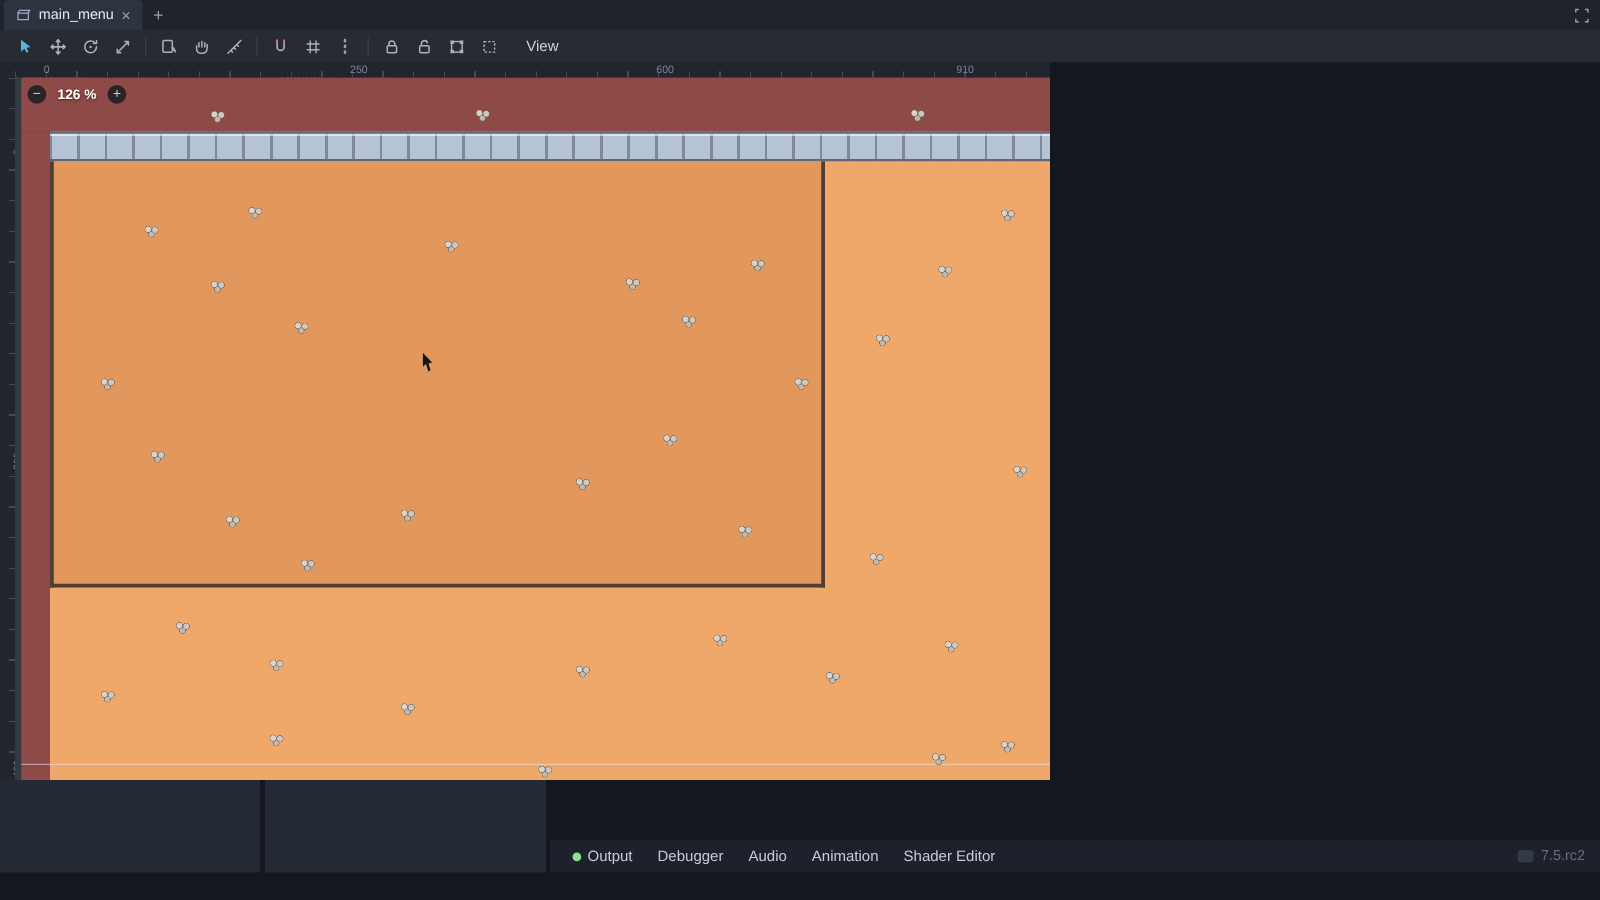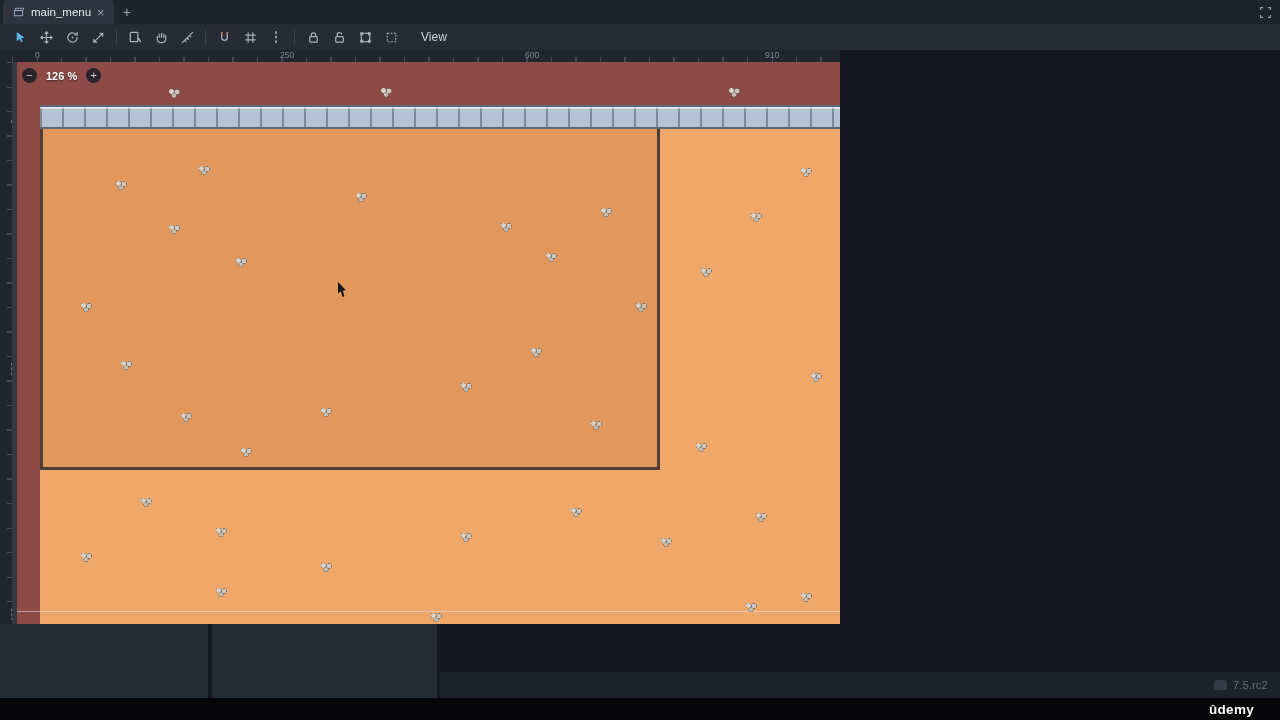--- a/index.html
+++ b/index.html
@@ -530,24 +530,39 @@
 
       <div class="zoom">
         <span class="zbtn">−</span>
         <span class="zlabel">126 %</span>
         <span class="zbtn">+</span>
       </div>
     </div>
   </div>
 
   <div id="bottombar">
+    <div id="bb-items" style="display:flex;height:100%">
+        <div class="bb-item">
+          <span class="bb-dot"></span>
+          <span>Output</span>
+        </div>
+        <div class="bb-item">
+          <span>Debugger</span>
+        </div>
+        <div class="bb-item">
+          <span>Audio</span>
+        </div>
+        <div class="bb-item">
+          <span>Animation</span>
+        </div>
+        <div class="bb-item">
+          <span>Shader Editor</span>
+        </div>
+      </div>
     <div id="bb-right">
       <span class="godot-mini"></span>
       <span>7.5.rc2</span>
     </div>
   </div>
 
-  <div id="watermark">
-    <span class="udemy">ûdemy</span>
-  </div>
 
   <div id="cursor"></div>
 </div>
 
 </body></html>

